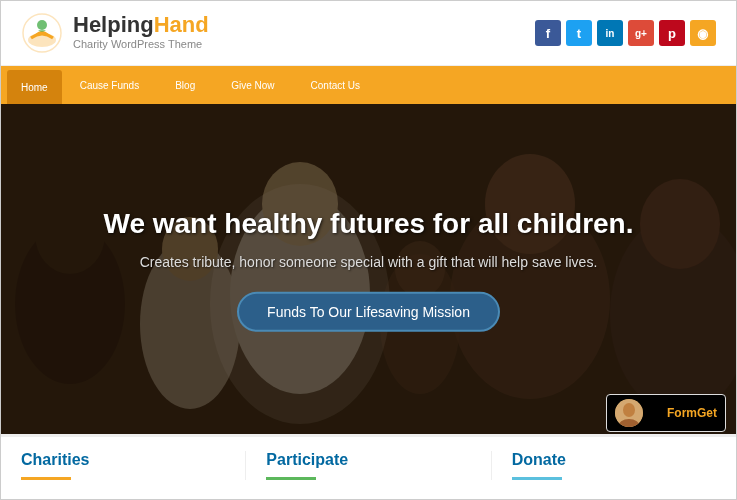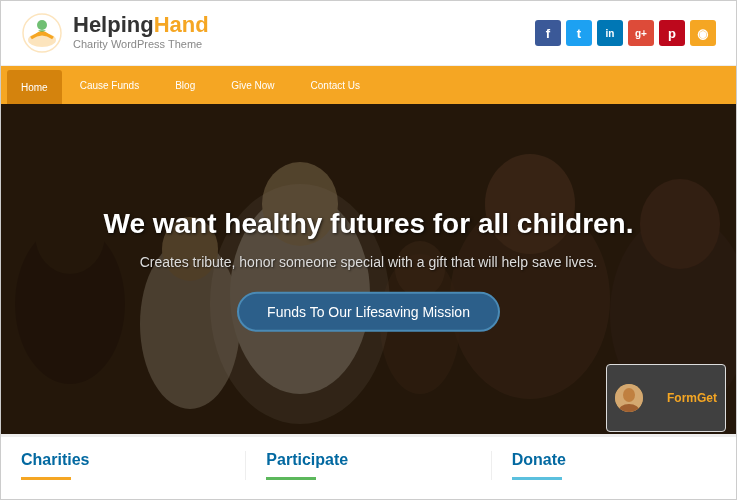--- a/index.html
+++ b/index.html
@@ -193,26 +193,26 @@
       width: 50px;
     }
     .bottom-col:nth-child(2) .bottom-col-bar { background: #5cb85c; }
     .bottom-col:nth-child(3) .bottom-col-bar { background: #5bc0de; }
 
     
     .formget-badge {
       position: absolute;
       bottom: 67px;
       right: 10px;
-      background: #404040;
+      background: #000000;
       border: 1px solid #ddd;
       border-radius: 4px;
       display: flex;
       align-items: center;
-      padding: 19px 8px;
+      padding: 4px 8px;
       gap: 24px;
       font-size: 12px;
       color: #333;
       z-index: 10;
     }
     .formget-avatar {
       width: 28px;
       height: 28px;
       border-radius: 50%;
       background: #c8a060;

